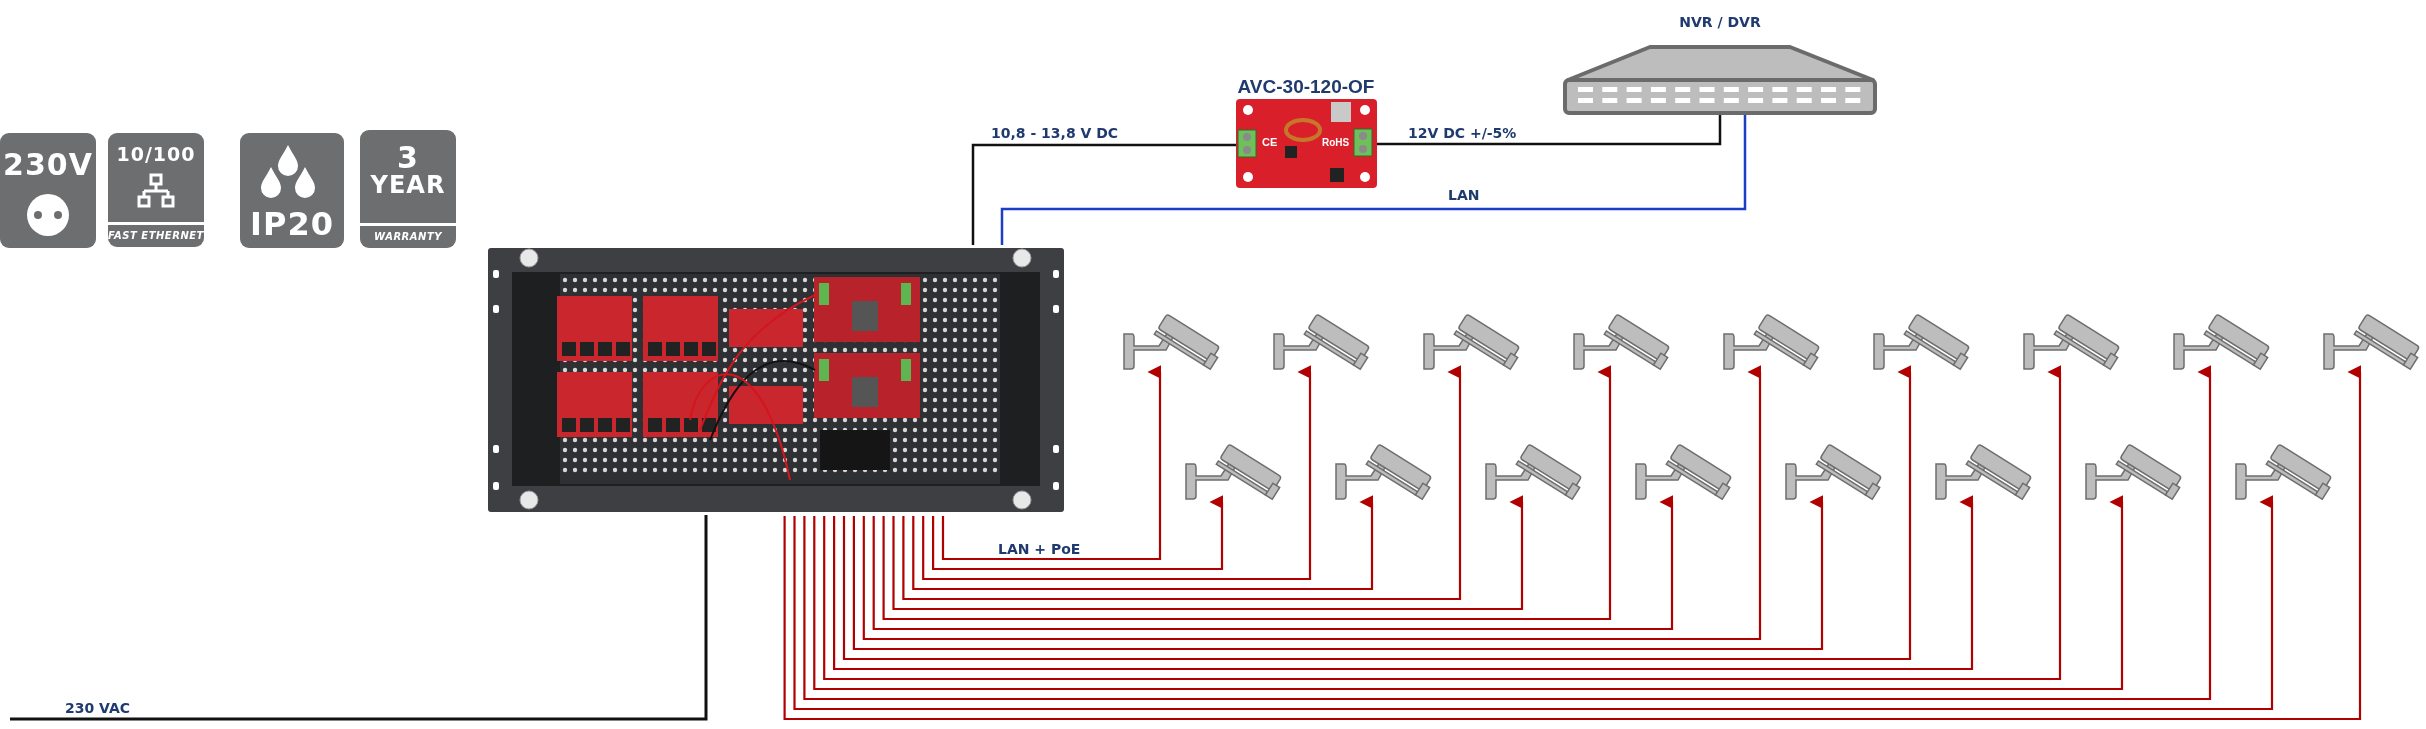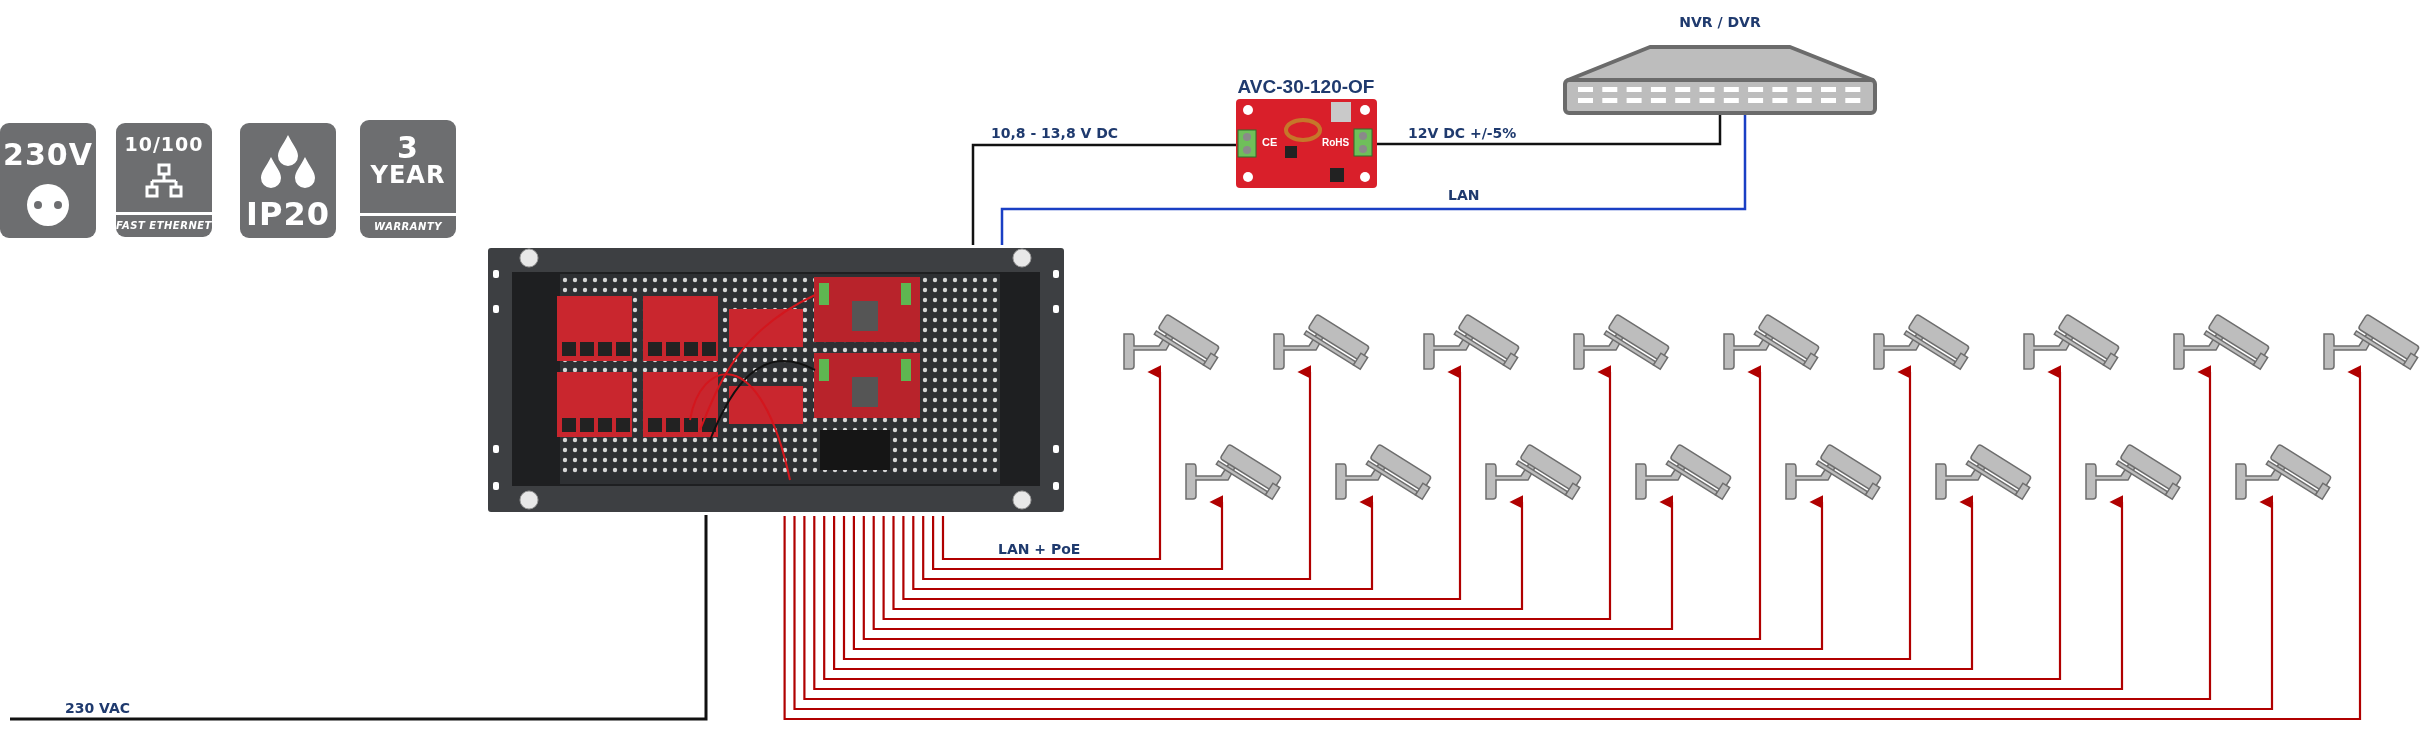--- a/index.html
+++ b/index.html
@@ -1,47 +1,47 @@
 <!DOCTYPE html>
 <html><head>
 <meta charset="utf-8">
 <style>
   html, body { margin: 0; padding: 0; background: #ffffff; }
   body { width: 2426px; height: 729px; position: relative; overflow: hidden; font-family: "DejaVu Sans", sans-serif; }
   #diagram { position: absolute; left: 0; top: 0; }
-  .badge { position: absolute; background: #6d6e70; border-radius: 9px; color: #fff; text-align: center; overflow: hidden; }
+  .badge { position: absolute; background: #6d6e70; border-radius: 9px; color: #fff; text-align: center; overflow: hidden; margin-top: 10px; }
   .badge .big { font-family: "DejaVu Sans", sans-serif; font-weight: bold; letter-spacing: 1px; }
   .badge .foot { position: absolute; left: 0; right: 0; bottom: 0; height: 22px; border-top: 3px solid #fff; font-size: 10px; font-weight: bold; line-height: 22px; letter-spacing: 0.5px; font-style: italic; }
   .lbl { font-family: "DejaVu Sans", sans-serif; font-weight: bold; fill: #1f3a6e; }
   .lbl-sans { font-family: "Liberation Sans", sans-serif; font-weight: bold; fill: #1f3a6e; }
 </style>
 </head>
 <body>
 
 <div class="badge" style="left:0;top:123px;width:96px;height:115px;">
   <div class="big" style="font-size:30px;margin-top:14px;">230V</div>
   <svg width="48" height="48" viewBox="0 0 48 48" style="position:absolute;left:24px;top:58px;">
     <circle cx="24" cy="24" r="21" fill="#fff"></circle>
     <circle cx="14" cy="24" r="4" fill="#6d6e70"></circle>
     <circle cx="34" cy="24" r="4" fill="#6d6e70"></circle>
   </svg>
 </div>
 
-<div class="badge" style="left:116px;top:123px;width:96px;height:114px;">
+<div class="badge" style="left:108px;top:123px;width:96px;height:114px;">
   <div class="big" style="font-size:19px;margin-top:10px;">10/100</div>
   <svg width="40" height="36" viewBox="0 0 40 36" style="position:absolute;left:28px;top:40px;">
     <rect x="15" y="2" width="10" height="9" fill="none" stroke="#fff" stroke-width="3"></rect>
     <path d="M20 11 V18 M8 18 H32 M8 18 V24 M32 18 V24" stroke="#fff" stroke-width="3" fill="none"></path>
     <rect x="3" y="24" width="10" height="9" fill="none" stroke="#fff" stroke-width="3"></rect>
     <rect x="27" y="24" width="10" height="9" fill="none" stroke="#fff" stroke-width="3"></rect>
   </svg>
   <div class="foot">FAST ETHERNET</div>
 </div>
 
-<div class="badge" style="left:240px;top:123px;width:96px;height:115px;">
+<div class="badge" style="left:240px;top:123px;width:104px;height:115px;">
   <svg width="70" height="56" viewBox="0 0 70 56" style="position:absolute;left:13px;top:10px;">
     <path d="M35 2 C30 12 25 17 25 23 A10 10 0 0 0 45 23 C45 17 40 12 35 2 Z" fill="#fff"></path>
     <path d="M18 24 C13 34 8 39 8 45 A10 10 0 0 0 28 45 C28 39 23 34 18 24 Z" fill="#fff"></path>
     <path d="M52 24 C47 34 42 39 42 45 A10 10 0 0 0 62 45 C62 39 57 34 52 24 Z" fill="#fff"></path>
   </svg>
   <div class="big" style="position:absolute;left:0;right:0;top:72px;font-size:32px;">IP20</div>
 </div>
 
 <div class="badge" style="left:360px;top:120px;width:96px;height:118px;">
   <div class="big" style="font-size:30px;margin-top:12px;line-height:32px;">3</div>

